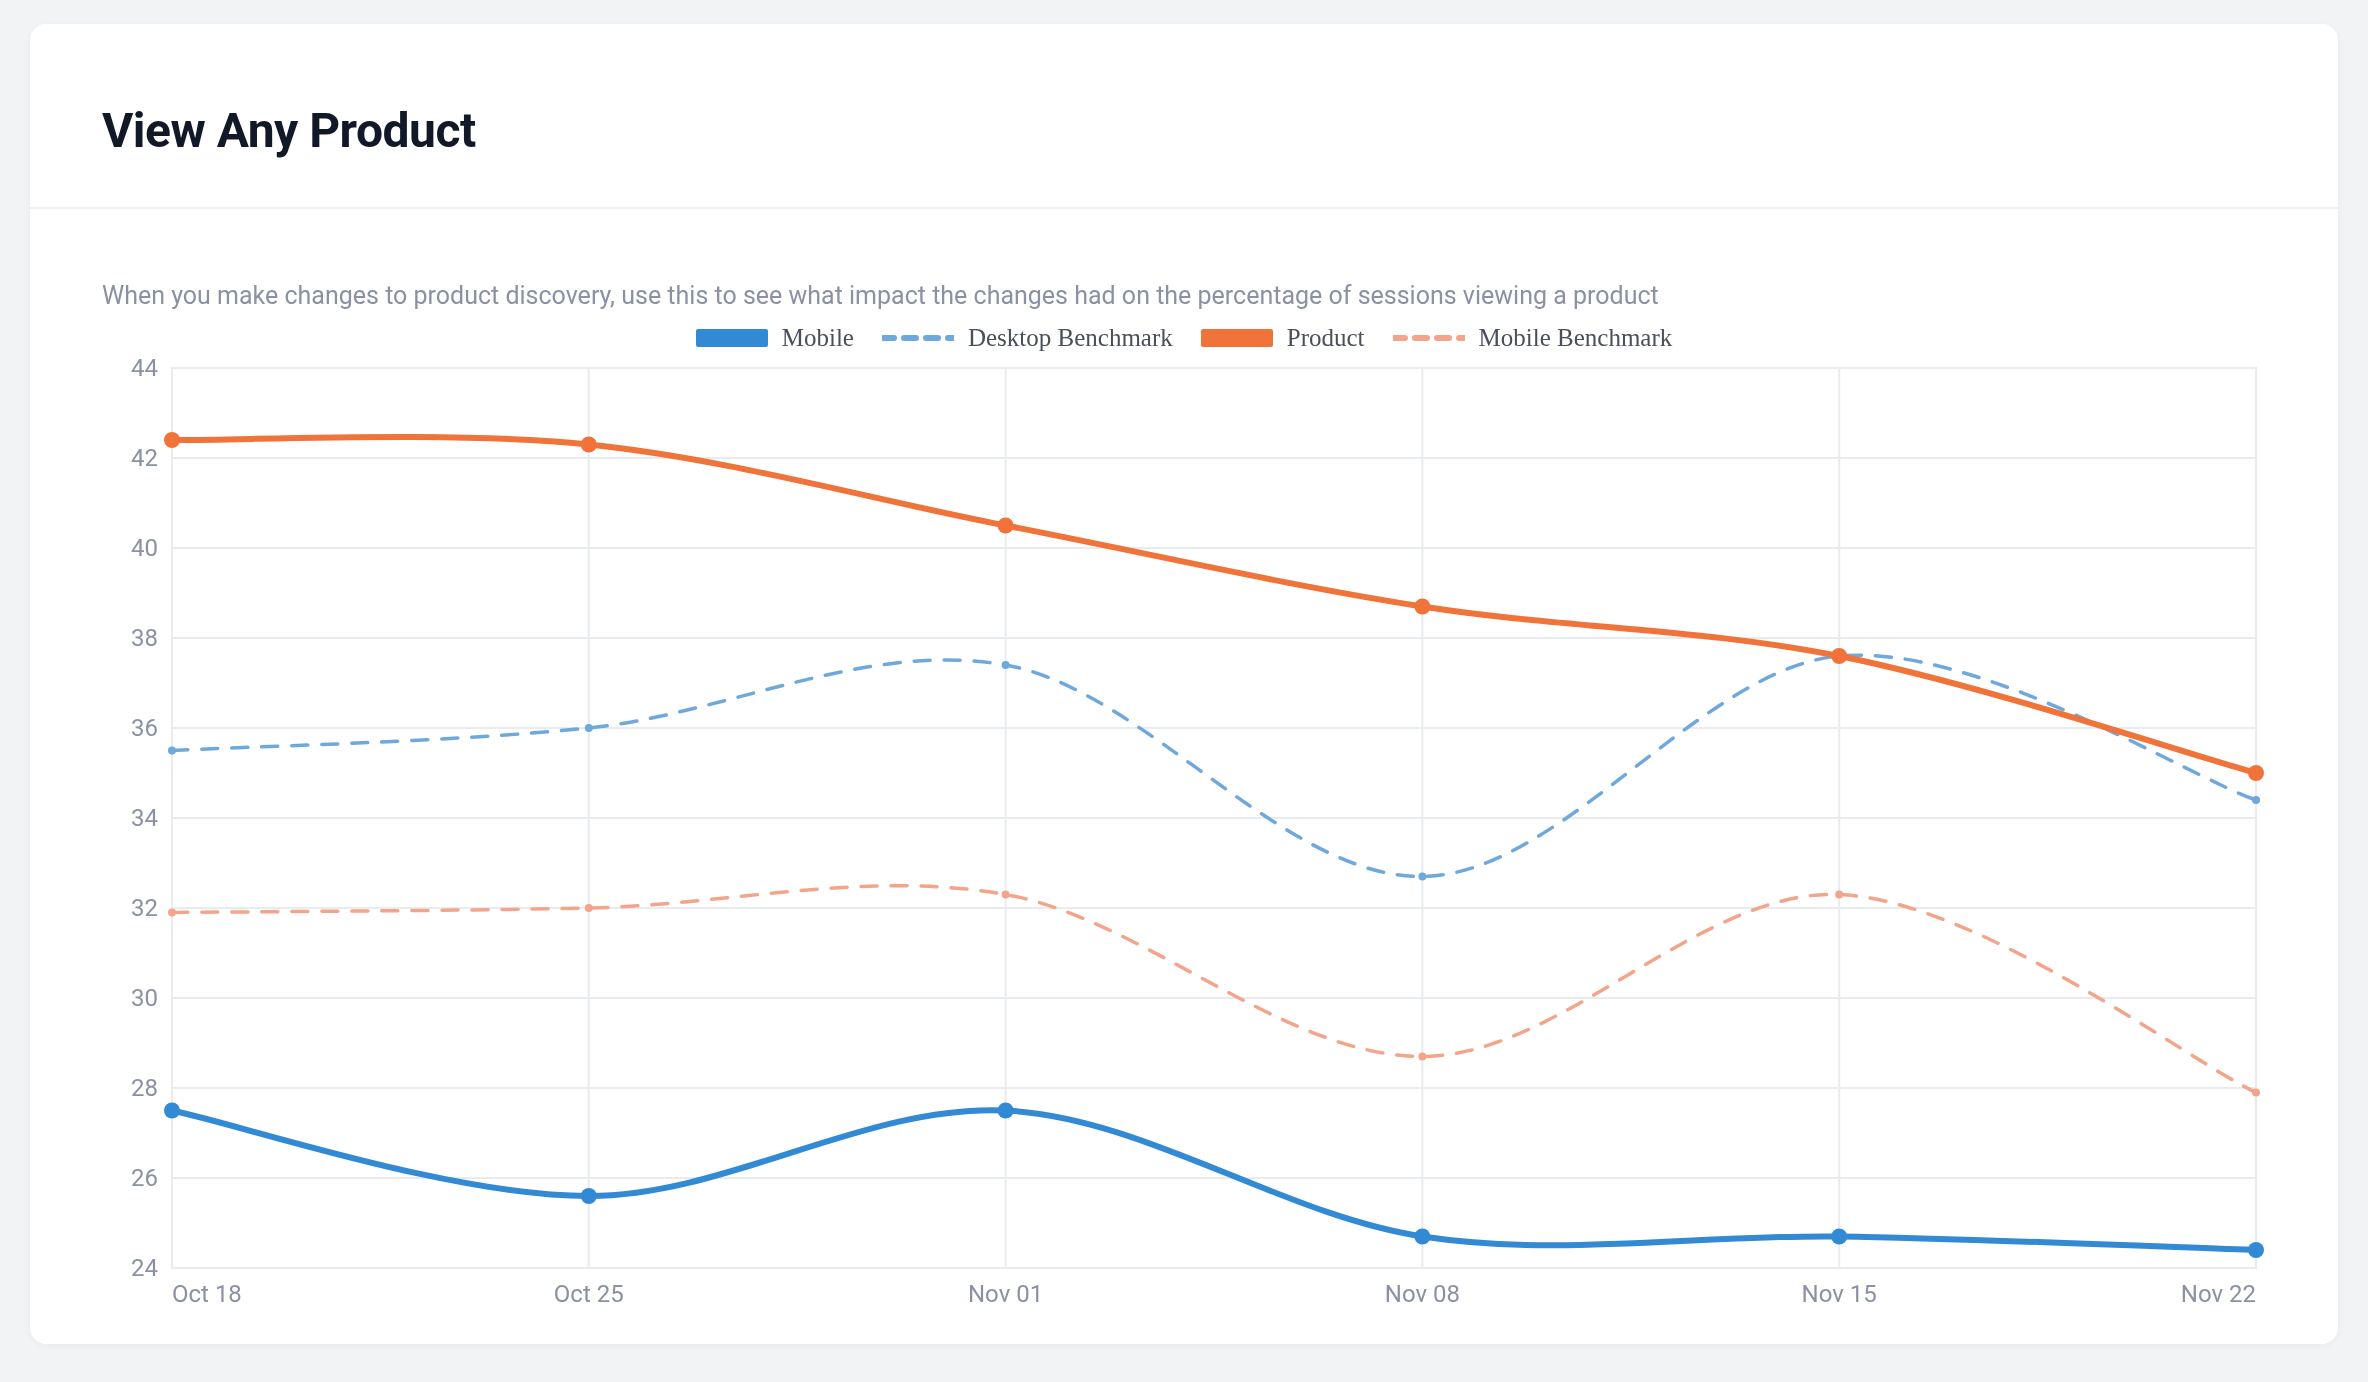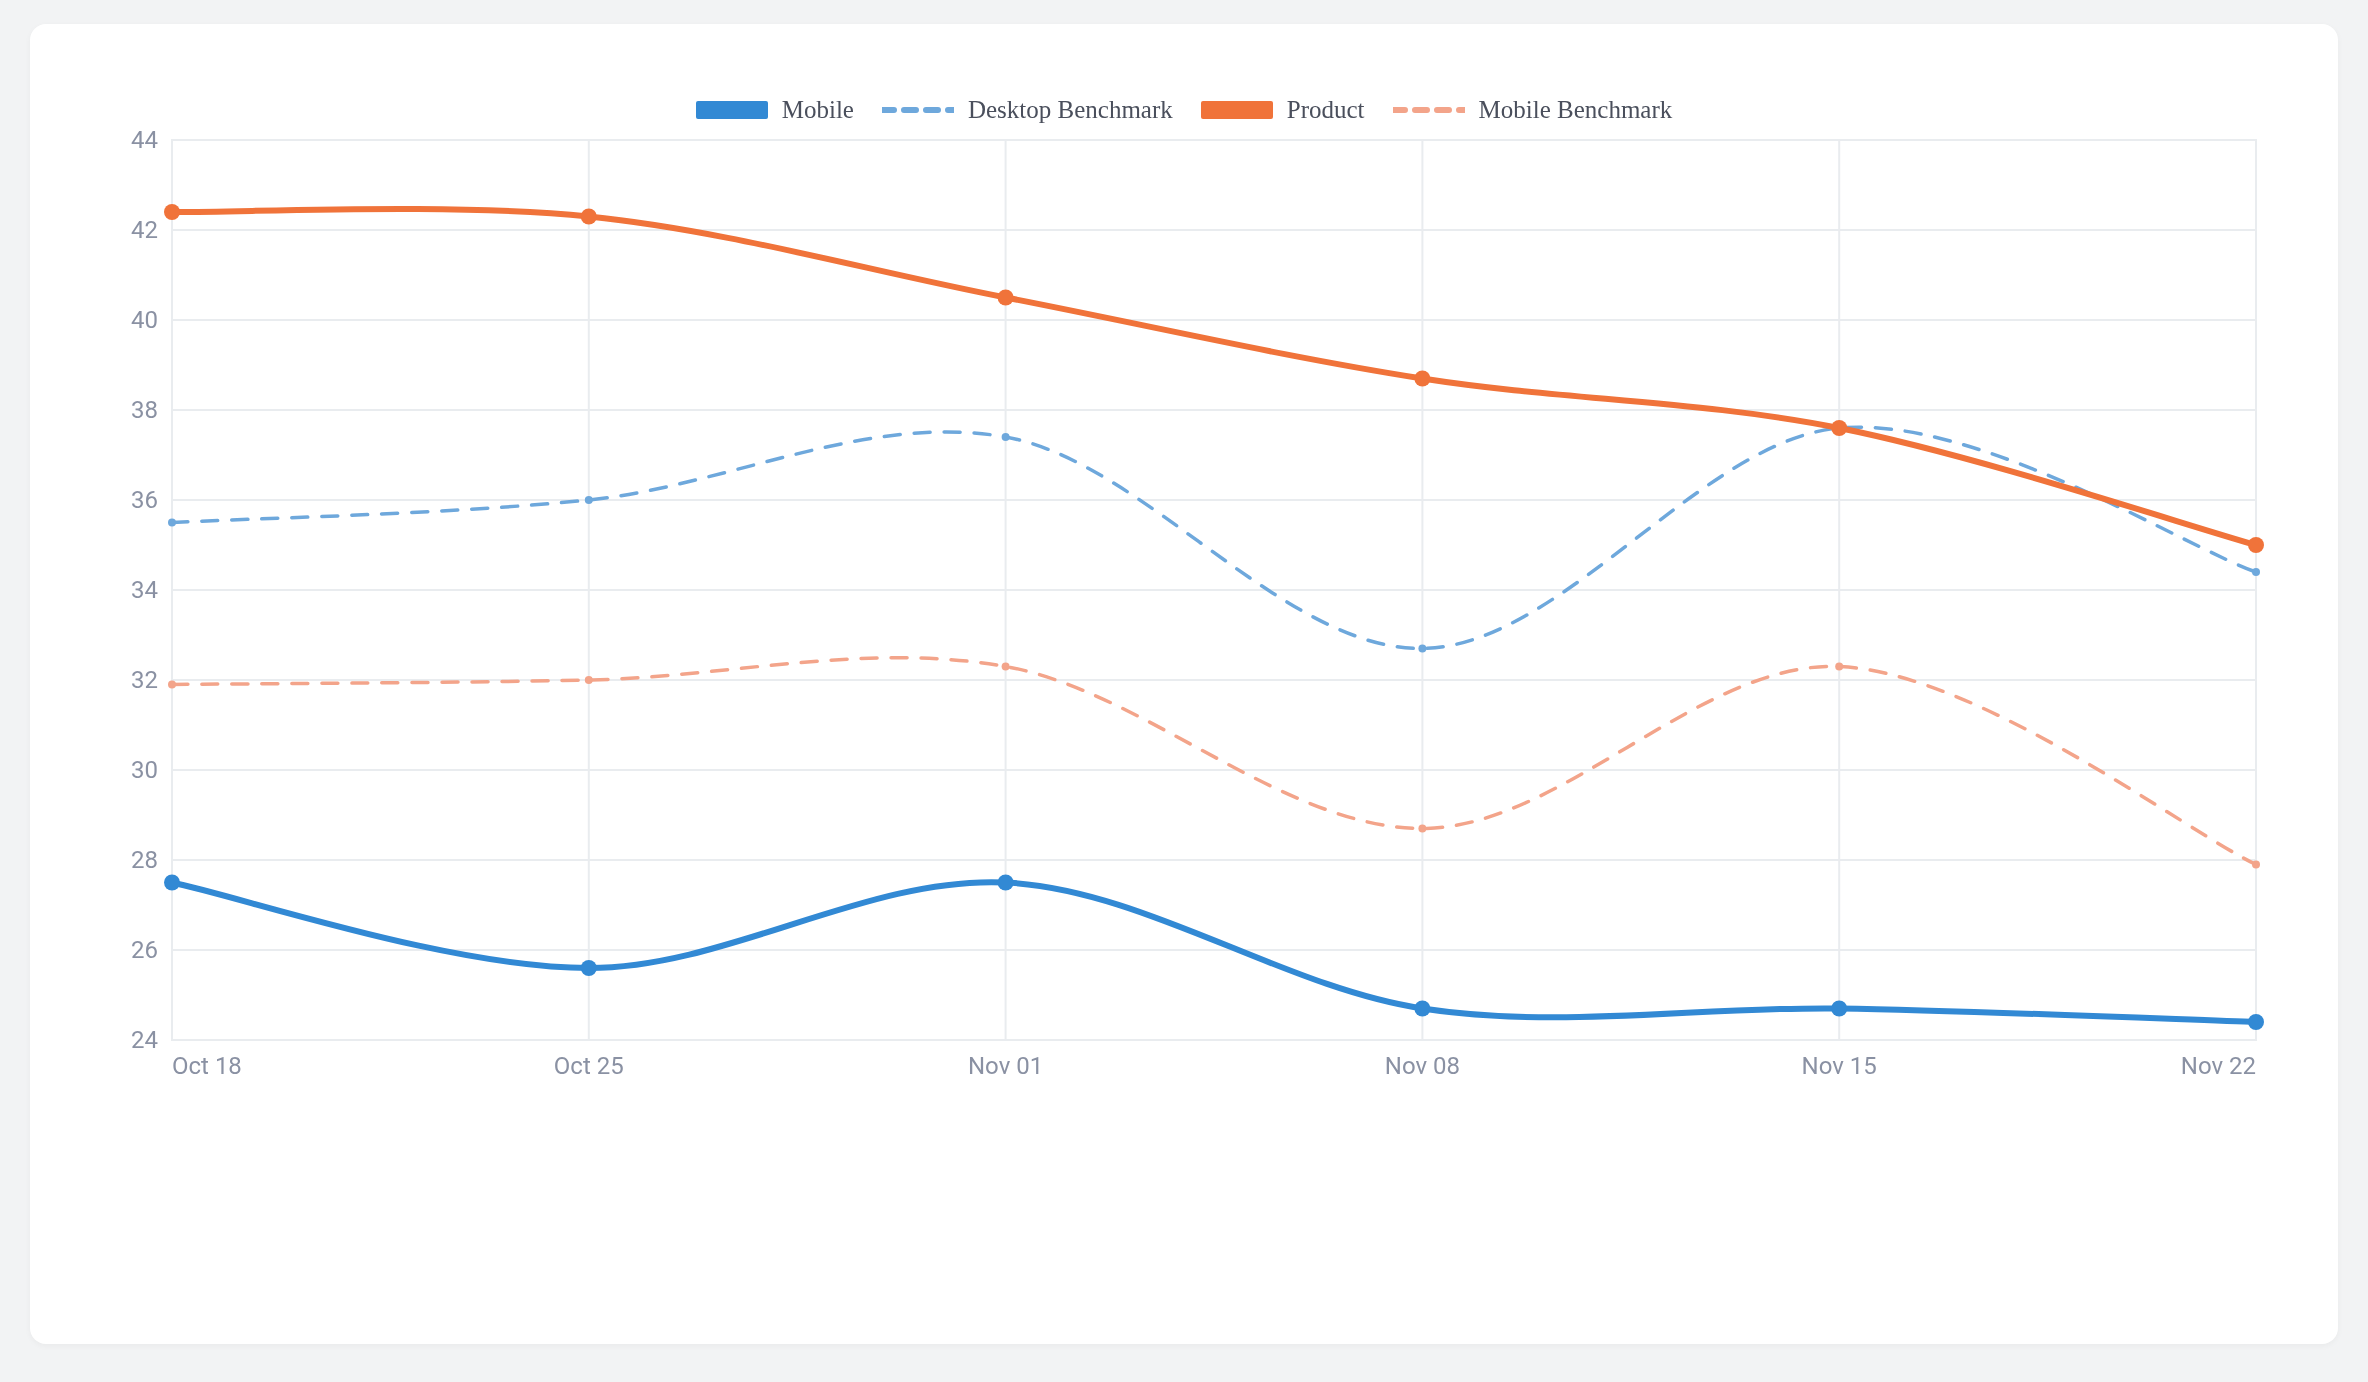--- a/index.html
+++ b/index.html
@@ -78,21 +78,25 @@
   .axis-label, .tick-label {
     font-size: 24px;
     fill: #8a91a3;
     font-family: inherit;
   }
 </style>
 </head>
 <body>
 
 <div class="panel">
+  <div class="panel-header">
+    <div class="panel-title">View Any Product</div>
+  </div>
   <div class="body">
+    <div class="subtitle">When you make changes to product discovery, use this to see what impact the changes had on the percentage of sessions viewing a product</div>
 
     <div class="legend">
       <div class="legend-item">
         <span class="legend-swatch solid-blue"></span>
         <span>Mobile</span>
       </div>
       <div class="legend-item">
         <span class="legend-swatch dash-blue">
           <svg width="72" height="18">
               <line x1="0" y1="9" x2="72" y2="9" stroke="#6ea8dc" stroke-width="6" stroke-dasharray="12 10" stroke-linecap="round"></line>

